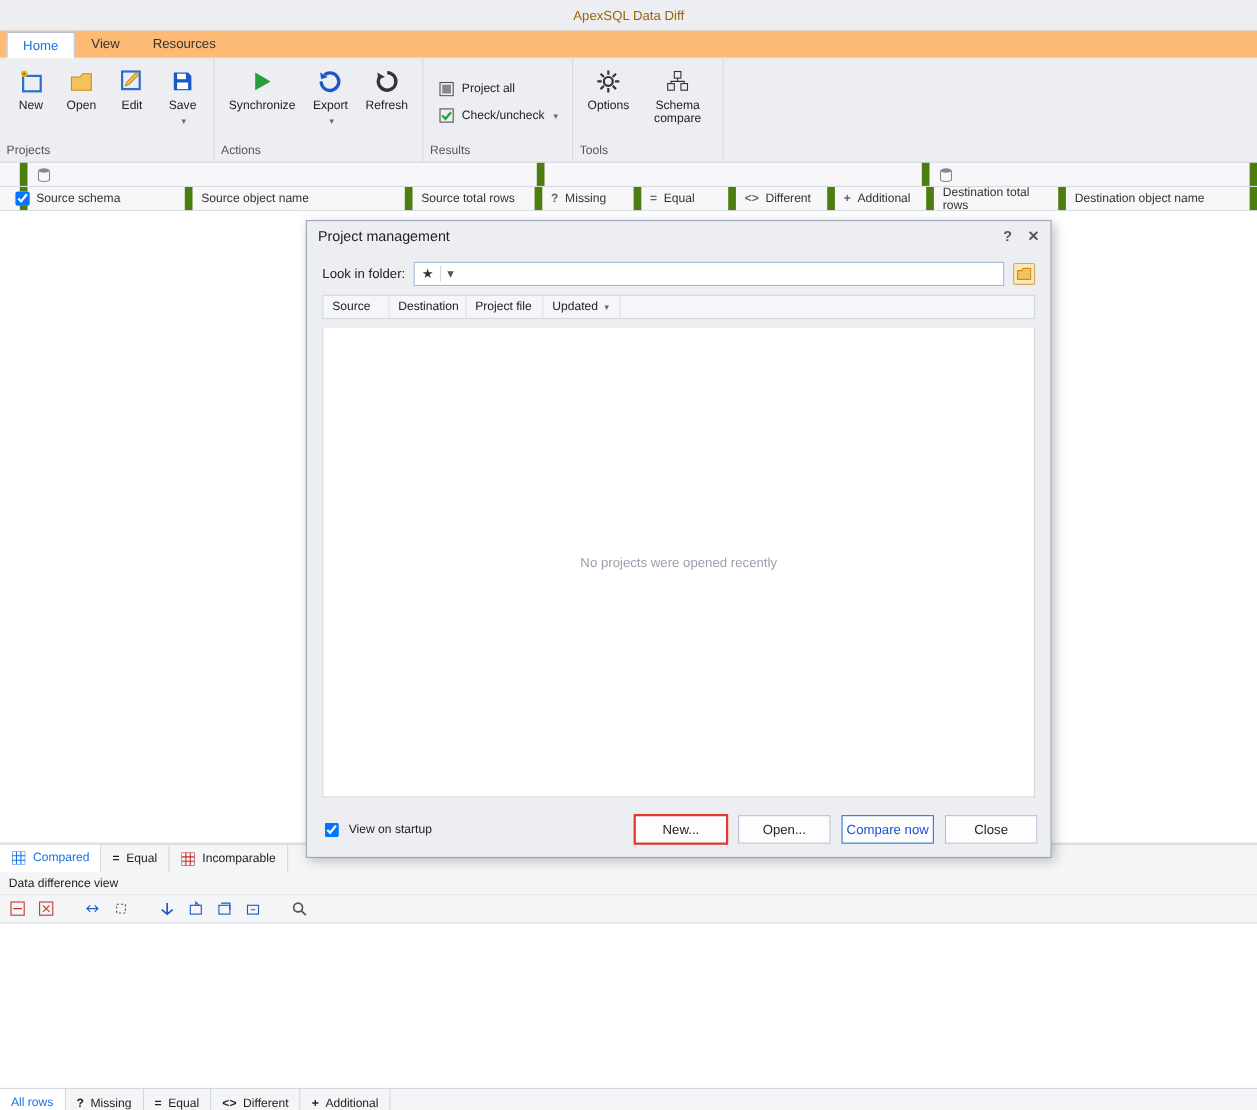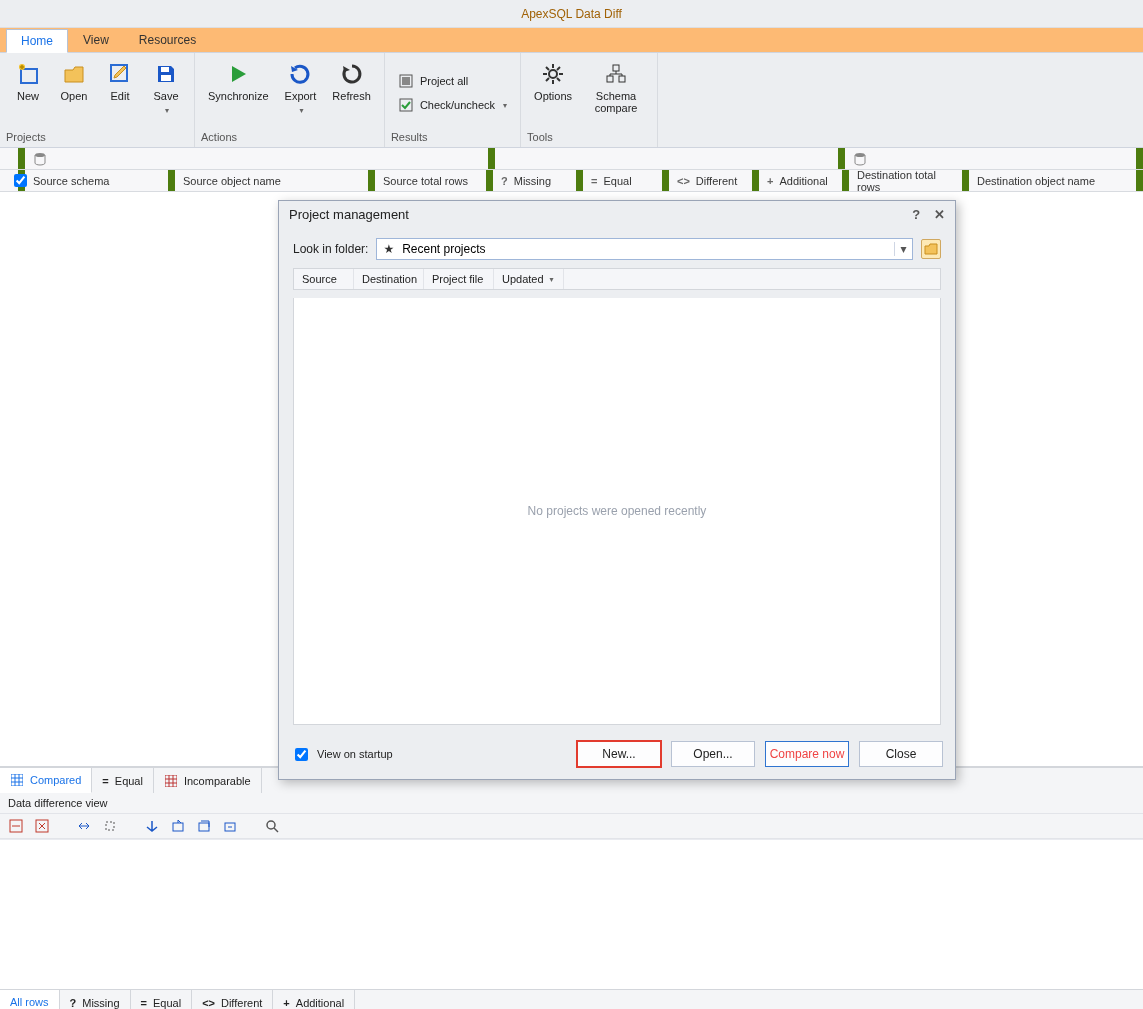--- a/index.html
+++ b/index.html
@@ -156,21 +156,21 @@
   }
   .dlg-footer {
     display:flex; justify-content:space-between; align-items:center; padding:8px 12px 12px 12px;
   }
   .dlg-footer .left { display:flex; align-items:center; gap:6px; font-size:11px;}
   .dlg-footer .btns { display:flex; gap:10px; }
   .dlg-btn {
     min-width:84px; height:26px; background:#fdfdfe; border:1px solid #b8c2d3; cursor:pointer;
     display:flex; align-items:center; justify-content:center; font-size:12px;
   }
-  .dlg-btn.primary { border-color:#2f74d0; color:#ef4444; }
+  .dlg-btn.primary { border-color:#2f74d0; color:#1d4ed8; }
   .dlg-btn.highlight { outline:2px solid #e23b2e; outline-offset:-1px; }
 
   
   svg { display:block; }
 </style>
 </head>
 <body>
 
 <div class="titlebar">
   <span>ApexSQL Data Diff</span>
@@ -474,21 +474,20 @@
       <span class="ctrls">
         <span style="font-weight:bold;">?</span>
         <span style="font-weight:bold;">✕</span>
       </span>
     </div>
     <div class="dlg-body">
       <div class="lookin">
         <span>Look in folder:</span>
         <div class="combo">
           <span class="star">★</span>
-          <input type="text" value="Recent projects" style="">
           <span class="dd">▾</span>
         </div>
         <span class="foldericon">
           <svg width="14" height="12">
               <path d="M1 3h4l1-2h7v10H1z" fill="#f3c25a" stroke="#c98f1e"></path>
             </svg>
         </span>
       </div>
       <div class="proj-head">
         <div class="ph" style="width:60px;">Source</div>

